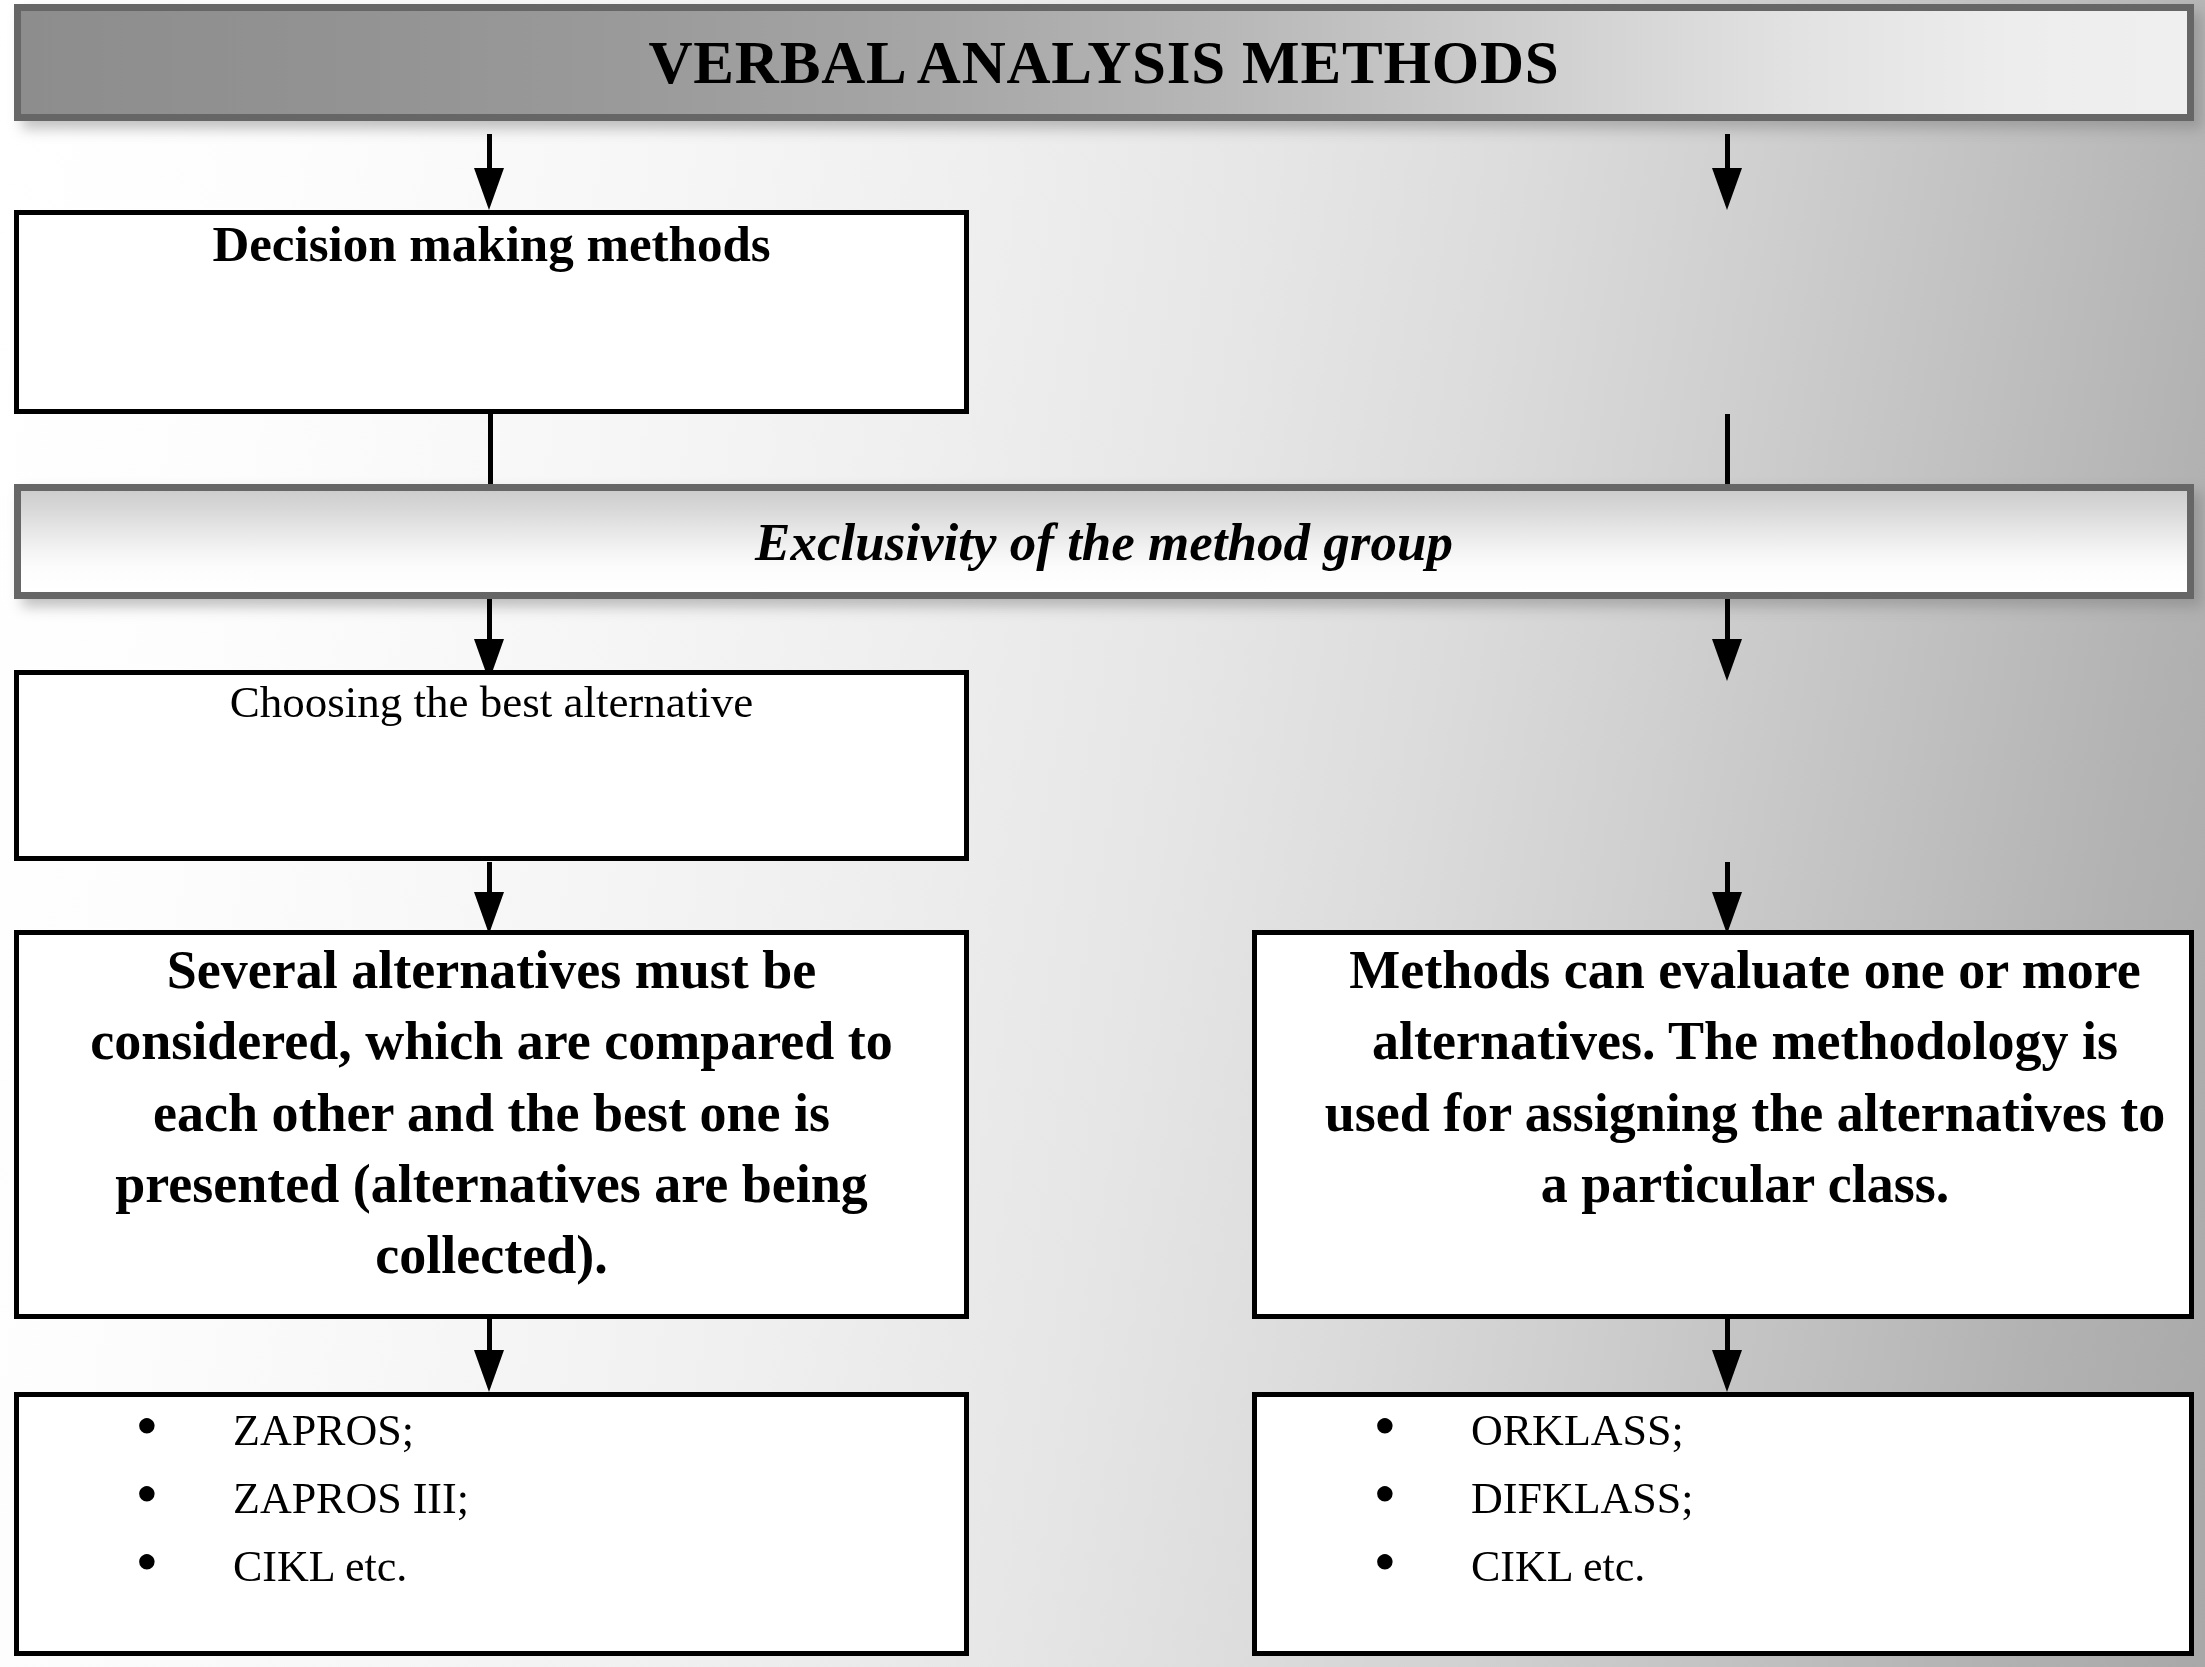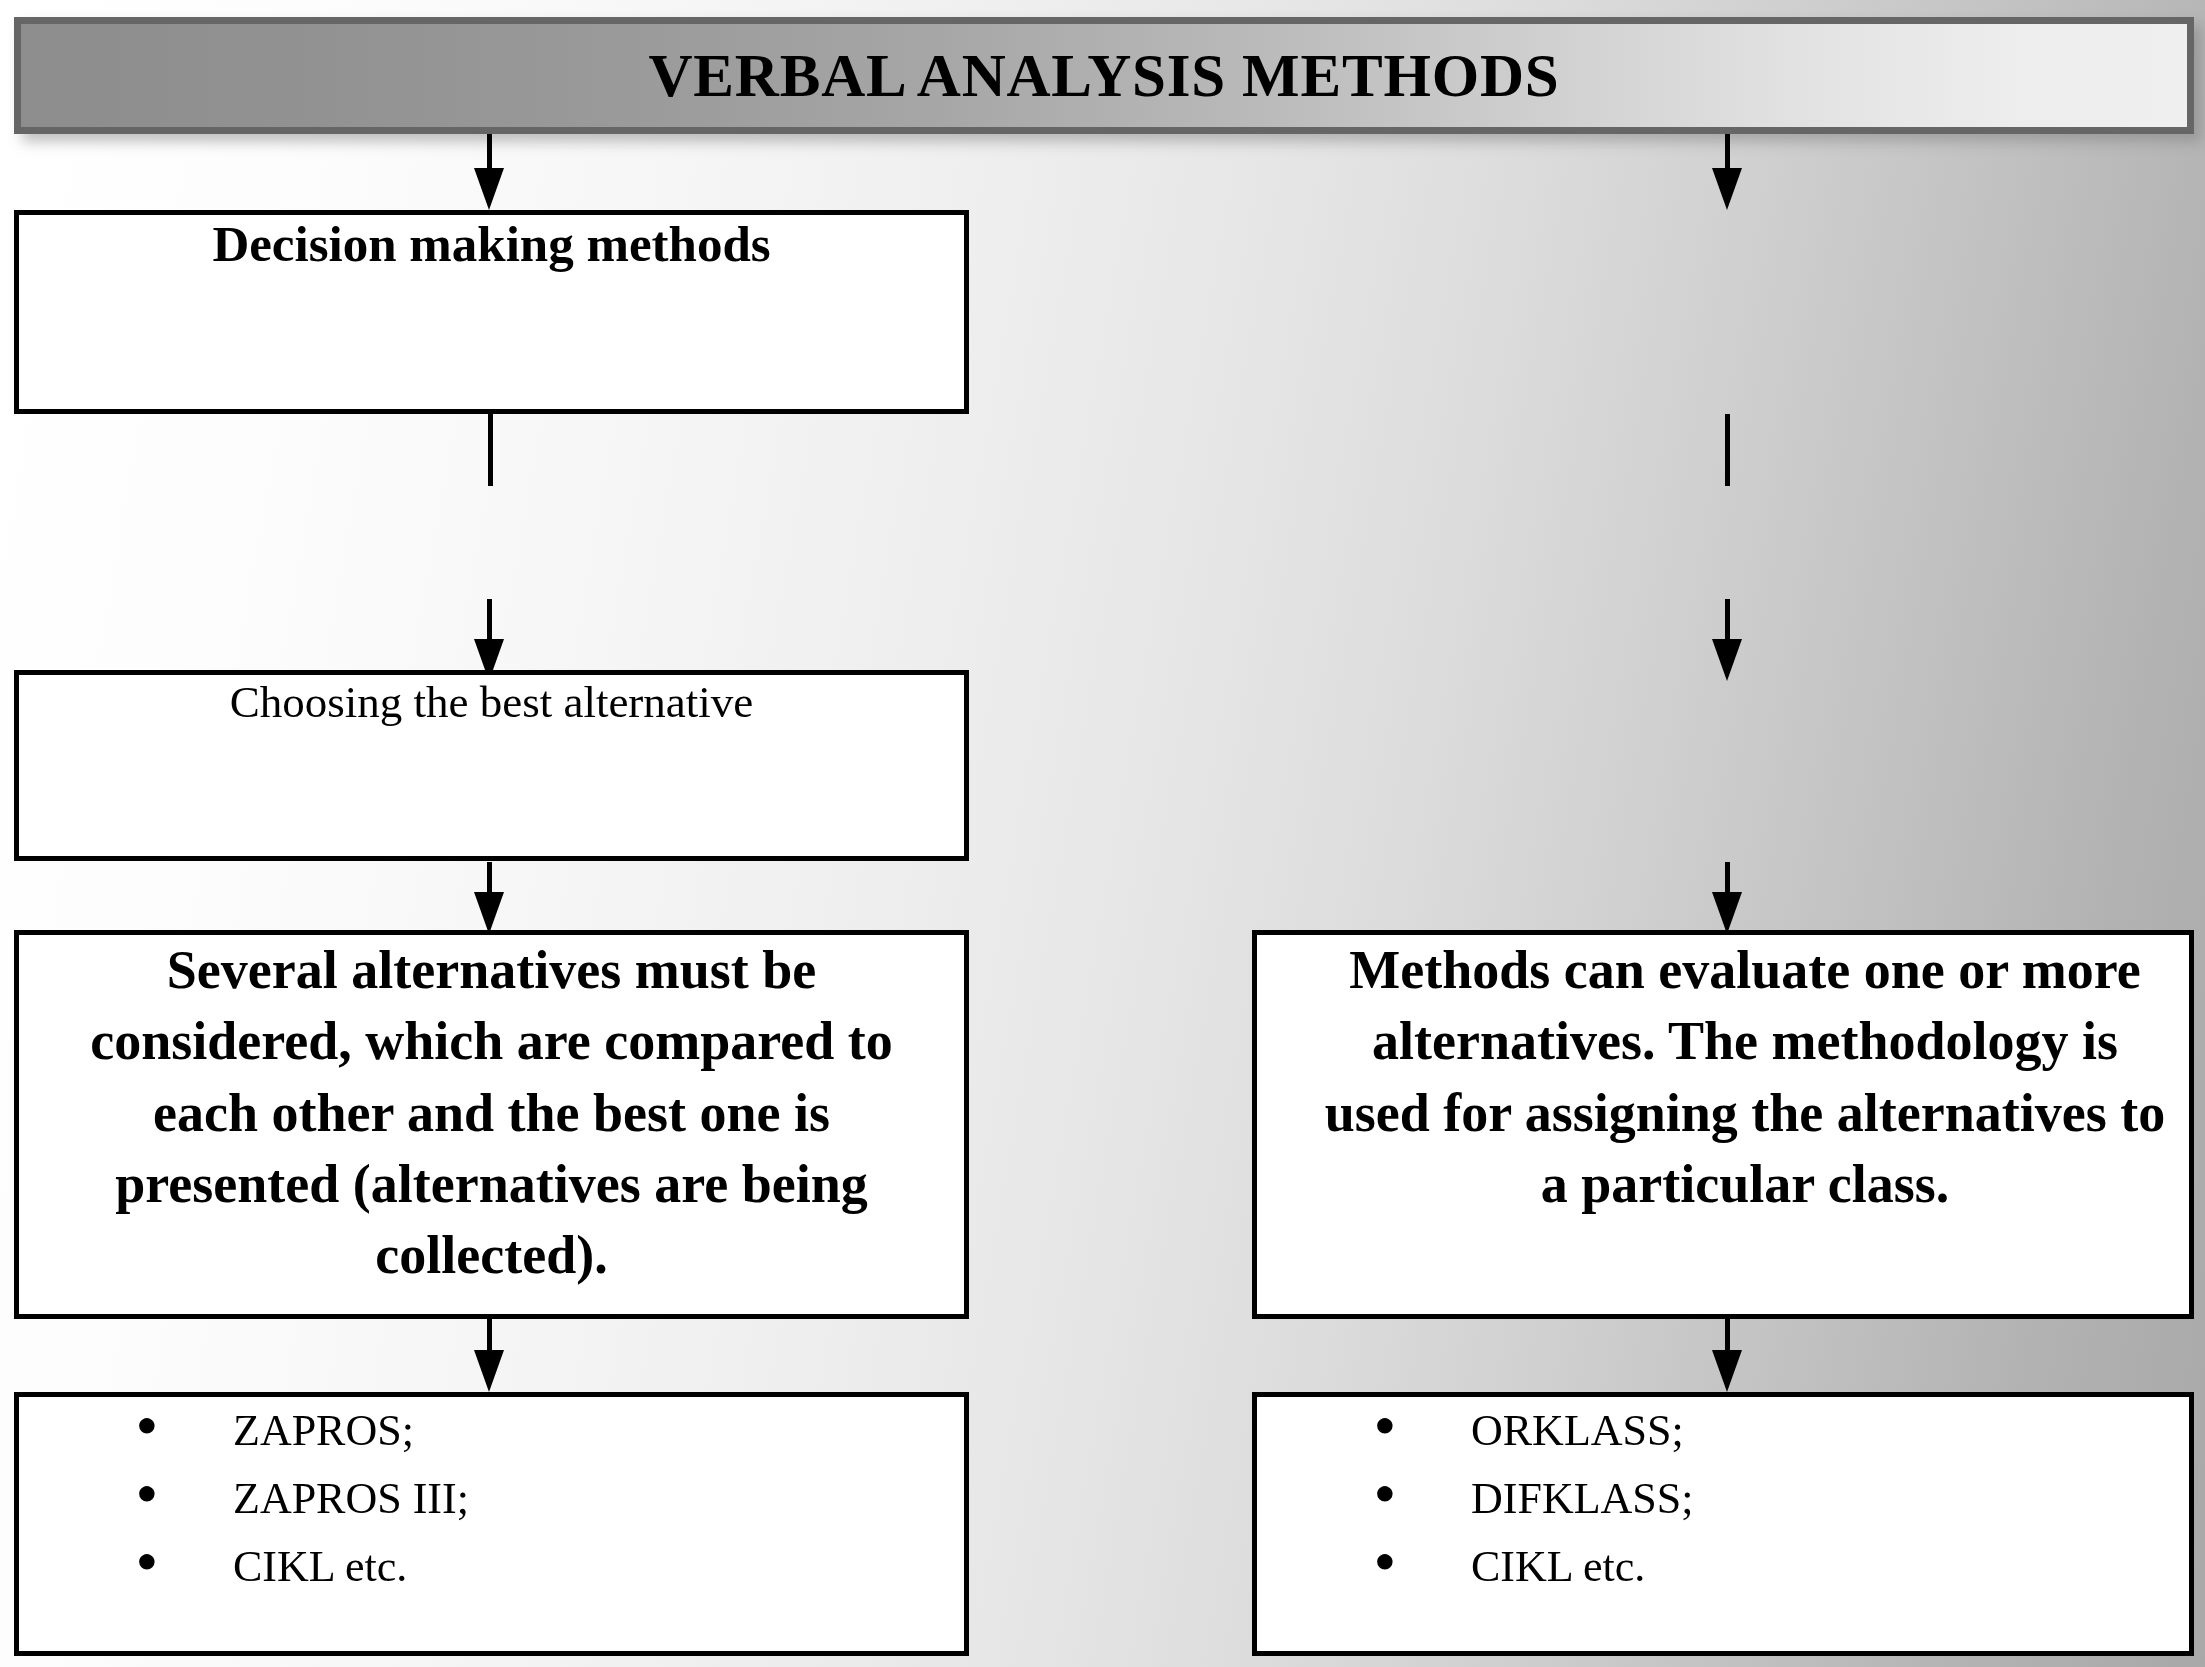--- a/index.html
+++ b/index.html
@@ -31,21 +31,21 @@
     position: absolute;
     box-sizing: border-box;
     border: 7px solid #666666;
     box-shadow: 7.8px 7.8px 12.4px rgba(120,120,120,0.45);
     display: flex;
     align-items: center;
     justify-content: center;
   }
   #header-banner {
     left: 14px;
-    top: 17px;
+    top: 4px;
     width: 2180px;
     height: 117px;
     background: linear-gradient(90deg,
        #8d8d8d 0%, #929292 14%, #9a9a9a 28%,
        #a6a6a6 42%, #b8b8b8 56%, #cfcfcf 70%,
        #e2e2e2 82%, #ededed 92%, #efefef 100%);
   }
   #header-title {
     font-weight: bold;
     font-size: 61px;
@@ -162,20 +162,23 @@
   </div>
 
   <div class="fbox" style="left:14px; top:210px; width:955px; height:204px;">
     <div class="txt ttl">Decision making methods</div>
   </div>
 
 
   <div class="plainline" style="left:488px; top:414px; height:72px;"></div>
   <div class="plainline" style="left:1725px; top:414px; height:72px;"></div>
 
+  <div id="exclusivity-banner" class="banner">
+    <span id="exclusivity-title">Exclusivity of the method group</span>
+  </div>
 
   <div class="arrow" style="left:474px; top:599px; height:82px;">
     <div class="stem" style="height:45px;"></div>
     <div class="head" style="top:40px;"></div>
   </div>
   <div class="arrow" style="left:1712px; top:599px; height:82px;">
     <div class="stem" style="height:45px;"></div>
     <div class="head" style="top:40px;"></div>
   </div>
 

